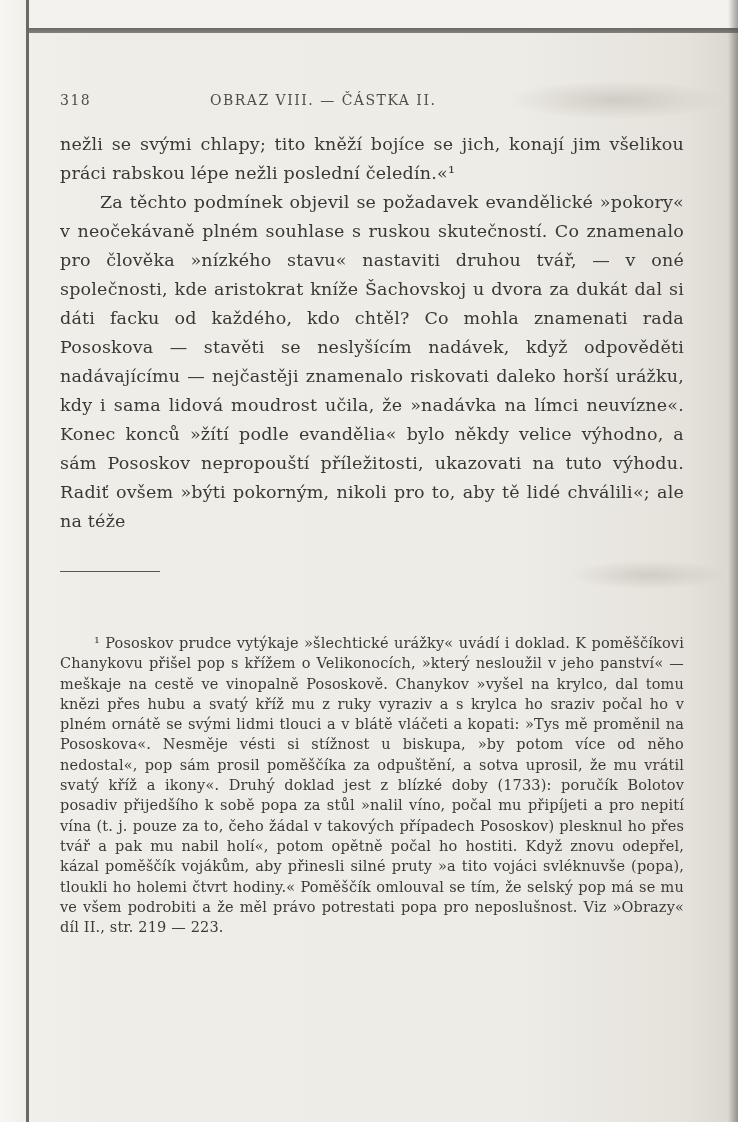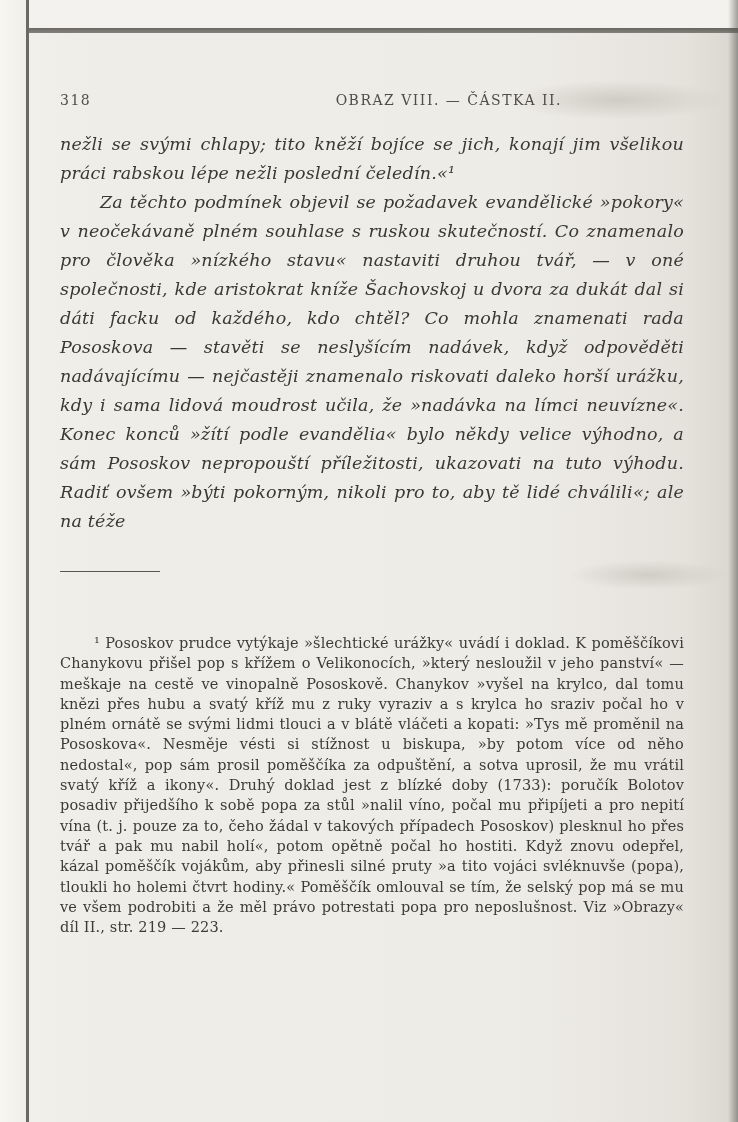--- a/index.html
+++ b/index.html
@@ -91,39 +91,38 @@
     font-size: 14px;
     letter-spacing: 1.5px;
     color: #504d48;
   }
   .page-number {
     width: 150px;
     text-align: left;
   }
   .running-title {
     flex: 1;
-    text-align: right;
+    text-align: left;
     padding-right: 120px;
     white-space: nowrap;
   }
 
   .body-text {
     position: absolute;
     left: 60px;
     top: 130px;
     width: 624px;
     font-size: 17.5px;
     line-height: 29px;
     text-align: justify;
     color: #3a3835;
     letter-spacing: 0.2px;
   }
   .body-text p {
     margin: 0;
-    font-style: italic;
   }
   .body-text p.indented {
     text-indent: 40px;
   }
 
   .footnote-rule {
     position: absolute;
     left: 60px;
     top: 571px;
     width: 100px;

